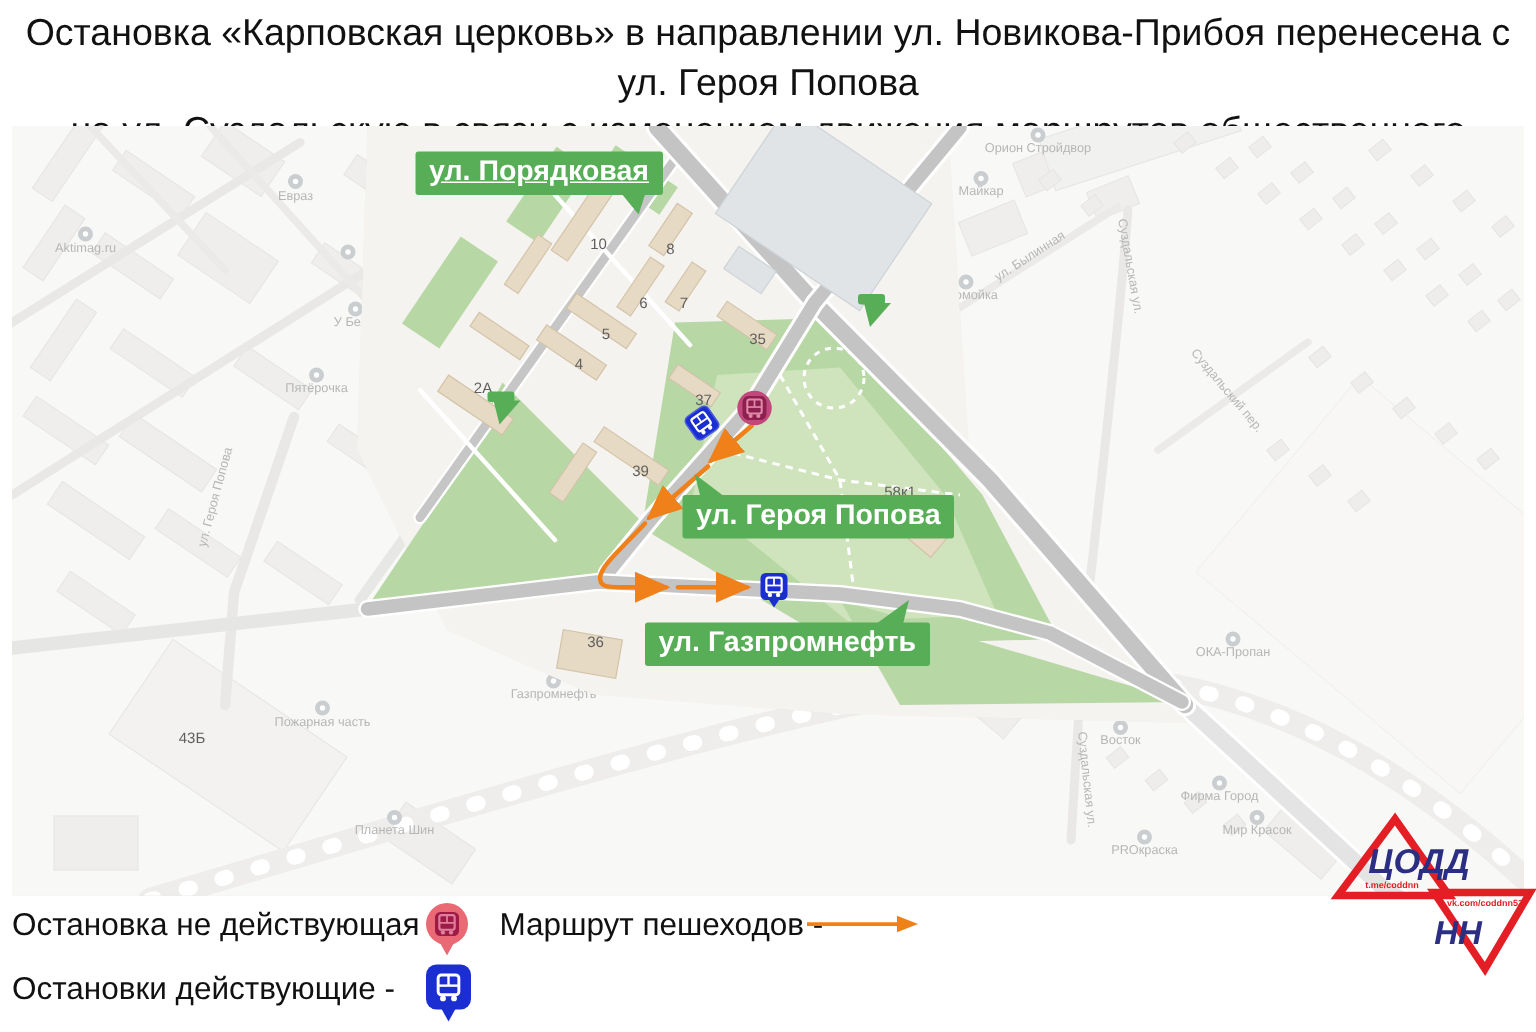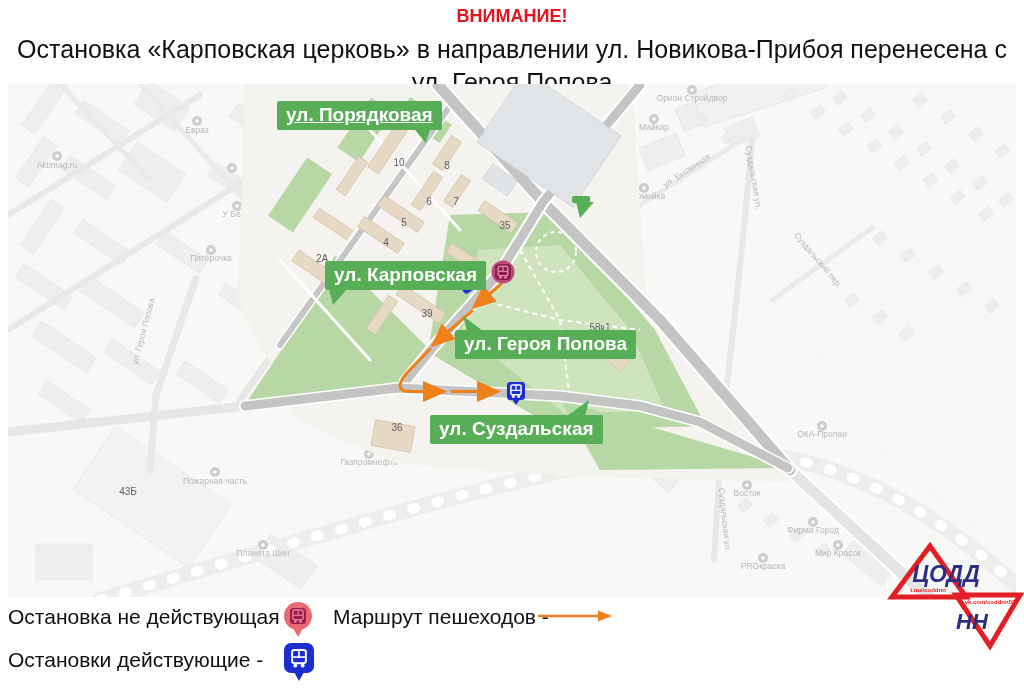--- a/index.html
+++ b/index.html
@@ -32,21 +32,20 @@
       <rect x="-6" y="-7" width="12" height="11.5" rx="1.8" stroke-width="1.7"></rect>
       <line x1="-6" y1="-0.8" x2="6" y2="-0.8" stroke-width="1.4"></line>
       <line x1="0" y1="-7" x2="0" y2="-0.8" stroke-width="1.4"></line>
       <circle cx="-3.2" cy="6.6" r="1.7" fill="currentColor" stroke="none"></circle>
       <circle cx="3.2" cy="6.6" r="1.7" fill="currentColor" stroke="none"></circle>
     </g>
   </defs>
 </svg>
 
 <div class="header">
-  <p class="attention">ВНИМАНИЕ!</p>
   <p class="hline">Остановка «Карповская церковь» в направлении ул. Новикова-Прибоя перенесена с ул. Героя Попова</p>
   <p class="hline">на ул. Суздальскую в связи с изменением движения маршрутов общественного транспорта.</p>
 </div>
 
 <div class="map">
 <svg width="1008" height="513" viewBox="8 84 1008 513">
   <defs>
     <marker id="ar" markerWidth="10" markerHeight="9" refX="7" refY="3.5" orient="auto">
       <path d="M0,0 L8,3.5 L0,7 Z" fill="#f08019"></path>
     </marker>
@@ -297,29 +296,28 @@
 </div>
 
 <div class="badge" style="left:277px;top:101px;text-decoration:underline;">
   <span>ул. Порядковая</span>
   <div class="tail tail-br"></div>
 </div>
 <div class="badge" style="left:572px;top:196px;">
   <div class="tail tail-bl"></div>
 </div>
 <div class="badge" style="left:325px;top:261px;">
-  <span>ул. Карповская</span>
   <div class="tail tail-bl"></div>
 </div>
 <div class="badge" style="left:455px;top:330px;">
   <span>ул. Героя Попова</span>
   <div class="tail tail-tl"></div>
 </div>
 <div class="badge" style="left:430px;top:415px;">
-  <span>ул. Суздальская</span>
+  <span>ул. Газпромнефть</span>
   <div class="tail tail-tr"></div>
 </div>
 
 <div class="legend-text" style="left:8px;top:605px;">Остановка не действующая -</div>
 <svg class="licon" style="left:281px;top:600px;" width="34" height="40">
   <circle cx="17" cy="16" r="14" fill="#e96a74"></circle>
   <path d="M12,28 L17,37 L22,28 Z" fill="#e96a74"></path>
   <rect x="9" y="8" width="16" height="16" rx="3.5" fill="#9e1b45"></rect>
   <use href="#busglyph" color="#e07f9d" transform="translate(17,16) scale(0.85)"></use>
 </svg>

